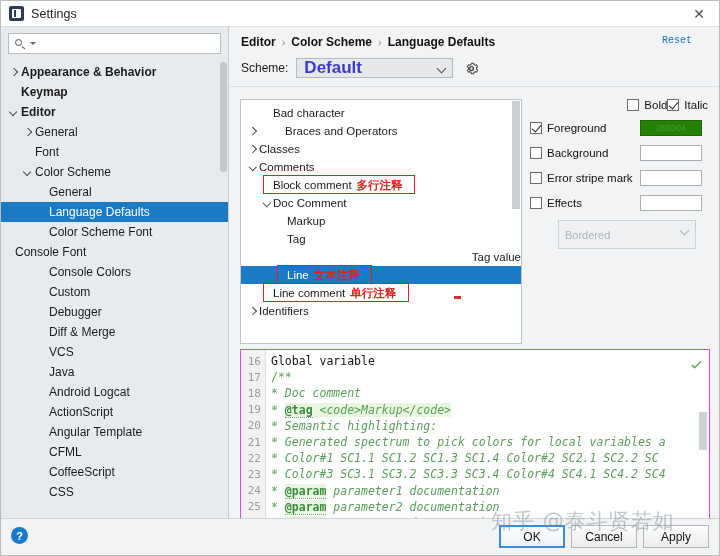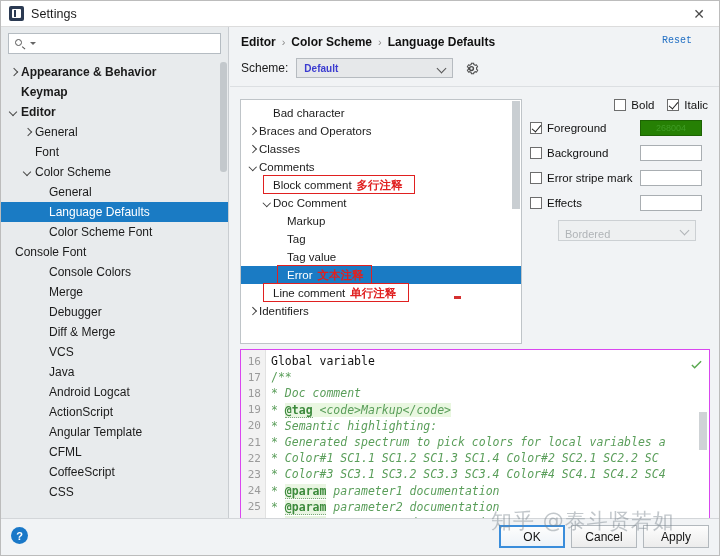--- a/index.html
+++ b/index.html
@@ -182,21 +182,21 @@
     display: flex; align-items: center;
   }
   .scheme-label { font-size: 12px; color: #1a1a1a; margin-right: 8px; }
   .scheme-select {
     width: 157px; height: 20px;
     background: #e6e8ea; border: 1px solid #b6bbc0;
     display: flex; align-items: center; box-sizing: border-box;
     cursor: pointer; position: relative;
   }
   .scheme-value {
-    font-size: 10px; font-weight: bold; color: #3b3bd0;
+    font-size: 17px; font-weight: bold; color: #3b3bd0;
     margin-left: 7px;
   }
   .scheme-caret {
     position: absolute; right: 7px; top: 6px;
     width: 7px; height: 7px;
     border-right: 1.4px solid #555; border-bottom: 1.4px solid #555;
     transform: rotate(45deg); box-sizing: border-box;
   }
   .gear-icon {
     margin-left: 11px; width: 15px; height: 15px; position: relative;
@@ -253,21 +253,21 @@
     position: absolute; right: 1px; top: 1px;
     width: 8px; height: 108px; background: #c9ced2;
   }
 
   
   .settings-col {
     position: absolute; left: 300px; top: 72px;
     width: 180px;
   }
   .bi-row {
-    display: flex; justify-content: flex-end; gap: 13px;
+    display: flex; justify-content: flex-end; 
     margin-bottom: 9px; padding-right: 2px;
   }
   .cb-item { display: flex; align-items: center; cursor: pointer; }
   .cb {
     width: 12px; height: 12px; border: 1px solid #6d6d6d;
     background: #fff; box-sizing: border-box; flex: none;
     position: relative; margin-right: 5px;
   }
   .cb.checked::after {
     content: ""; position: absolute; left: 3px; top: 0px;
@@ -284,24 +284,24 @@
     width: 62px; height: 16px; box-sizing: border-box;
     border: 1px solid #a9aeb2; background: #ffffff;
     display: flex; align-items: center; justify-content: center;
     font-size: 9px; cursor: pointer;
   }
   .swatch.filled {
     background: #268004; border: 1px solid #1d6303; color: #3f9b25;
   }
   .effects-select {
     margin-top: 5px; margin-left: 28px;
-    width: 138px; height: 21px;
+    width: 138px; height: 29px;
     border: 1px solid #ccd0d3; background: #eef0f1;
     box-sizing: border-box; position: relative;
-    display: flex; align-items: flex-end;
+    display: flex; align-items: center;
   }
   .effects-select span {
     font-size: 11px; color: #b0b4b7; margin-left: 6px;
   }
   .effects-caret {
     position: absolute; right: 7px; top: 6px;
     width: 6px; height: 6px;
     border-right: 1.3px solid #b0b4b7; border-bottom: 1.3px solid #b0b4b7;
     transform: rotate(45deg);
   }
@@ -411,21 +411,21 @@
         <div class="tree-row" style="">
           <span class="arrow"></span>
           <span>Console Font</span>
         </div>
         <div class="tree-row" style="padding-left: 34px;">
           <span class="arrow"></span>
           <span>Console Colors</span>
         </div>
         <div class="tree-row" style="padding-left: 34px;">
           <span class="arrow"></span>
-          <span>Merge</span>
+          <span>Custom</span>
         </div>
         <div class="tree-row" style="padding-left: 34px;">
           <span class="arrow"></span>
           <span>Debugger</span>
         </div>
         <div class="tree-row" style="padding-left: 34px;">
           <span class="arrow"></span>
           <span>Diff &amp; Merge</span>
         </div>
         <div class="tree-row" style="padding-left: 34px;">
@@ -489,21 +489,21 @@
 
     <div class="panel-divider"></div>
 
     <div class="attr-panel" id="attr-panel">
       <div class="attr-scroll"></div>
       <div class="red-dash"></div>
     <div class="attr-row" style="padding-left: 20px; position: absolute; left: 0px; right: 0px; top: 4px;">
           <span class="attr-arrow"></span>
           <span>Bad character</span>
         </div>
-        <div class="attr-row" style="padding-left: 6px; position: absolute; left: 0px; right: 0px; top: 22px;">
+        <div class="attr-row" style="padding-left: 6px; position: absolute; left: 0px; right: 0px; top: 22px; gap: 26px;">
           <span class="attr-arrow right"></span>
           <span>Braces and Operators</span>
         </div>
         <div class="attr-row" style="padding-left: 6px; position: absolute; left: 0px; right: 0px; top: 40px;">
           <span class="attr-arrow right"></span>
           <span>Classes</span>
         </div>
         <div class="attr-row" style="padding-left: 6px; position: absolute; left: 0px; right: 0px; top: 58px;">
           <span class="attr-arrow down"></span>
           <span>Comments</span>
@@ -519,27 +519,27 @@
           <span>Doc Comment</span>
         </div>
         <div class="attr-row" style="padding-left: 34px; position: absolute; left: 0px; right: 0px; top: 112px;">
           <span class="attr-arrow"></span>
           <span>Markup</span>
         </div>
         <div class="attr-row" style="padding-left: 34px; position: absolute; left: 0px; right: 0px; top: 130px;">
           <span class="attr-arrow"></span>
           <span>Tag</span>
         </div>
-        <div class="attr-row" style="padding-left: 34px; position: absolute; left: 0px; right: 0px; top: 148px;">
+        <div class="attr-row" style="padding-left: 34px; position: absolute; left: 0px; right: 0px; top: 148px; justify-content: flex-end;">
           <span class="attr-arrow"></span>
           <span>Tag value</span>
         </div>
         <div class="attr-row selected" style="padding-left: 34px; position: absolute; left: 0px; right: 0px; top: 166px;">
           <span class="attr-arrow"></span>
-          <span>Error</span>
+          <span>Line</span>
           <span class="cn-red">文本注释</span>
         </div>
         <div class="redbox" style="left: 36px; top: 165px; height: 19px; width: 95.2px;"></div>
         <div class="attr-row" style="padding-left: 20px; position: absolute; left: 0px; right: 0px; top: 184px;">
           <span class="attr-arrow"></span>
           <span>Line comment</span>
           <span class="cn-red">单行注释</span>
         </div>
         <div class="redbox" style="left: 22px; top: 183px; height: 19px; width: 145.6px;"></div>
         <div class="attr-row" style="padding-left: 6px; position: absolute; left: 0px; right: 0px; top: 202px;">

